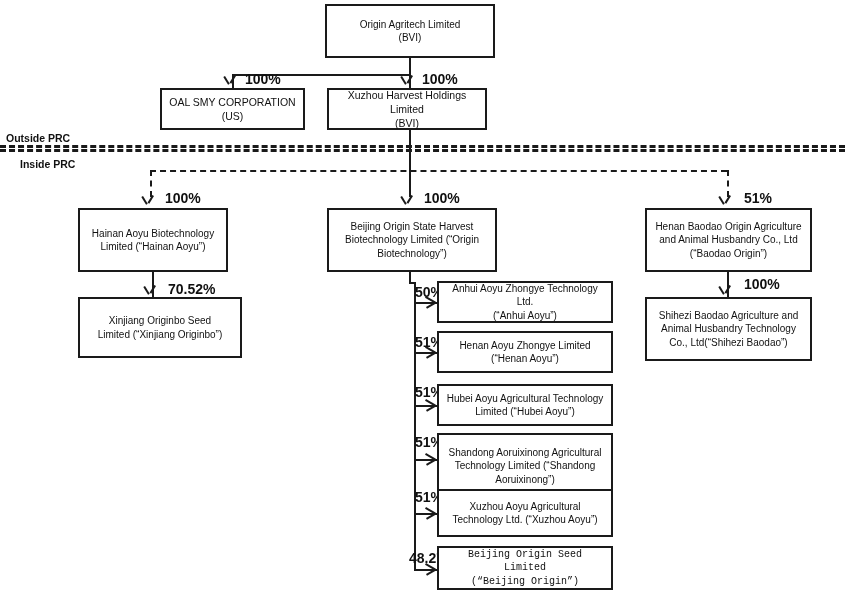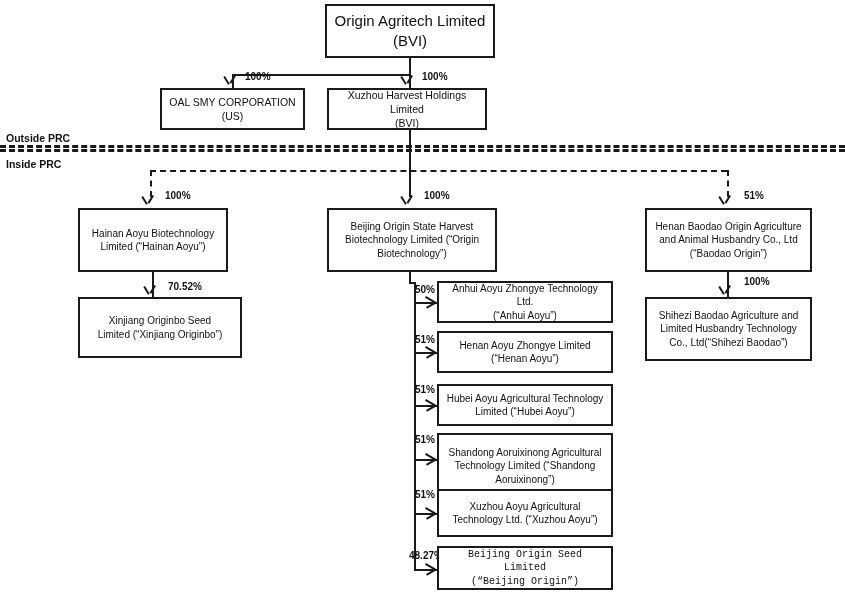--- a/index.html
+++ b/index.html
@@ -30,21 +30,21 @@
     justify-content: center;
     text-align: center;
     line-height: 1.35;
     color: #111111;
     padding: 2px 6px;
   }
   .node .txt {
     display: block;
     white-space: pre-line;
   }
-  .node.lvl1 { font-size: 15px; }
+  .node.lvl1 { font-size: 10px; }
   .node.lvl2 { font-size: 10.5px; }
   .node.lvl3 { font-size: 10px; }
   .node.sub  { font-size: 10px; }
 
   
   .ln {
     position: absolute;
     background: #1a1a1a;
   }
   .ln.v { width: 2px; }
@@ -129,21 +129,21 @@
   }
   .arrow-right::after {
     top: 11px;
     transform: rotate(-30deg);
     transform-origin: left top;
   }
 
   
   .pct {
     position: absolute;
-    font-size: 10px;
+    font-size: 14px;
     font-weight: bold;
     color: #111111;
     white-space: nowrap;
   }
 </style>
 </head>
 <body>
 
 <div id="chart">
 
@@ -169,21 +169,21 @@
 (US)</span>
   </div>
 
   <div class="node lvl2" style="left:327px; top:88px; width:160px; height:42px;">
     <span class="txt">Xuzhou Harvest Holdings Limited
 (BVI)</span>
   </div>
 
   <div class="prc-label" style="left:6px; top:132px;">Outside PRC</div>
   <div class="prc-divider" style="top:145px;"></div>
-  <div class="prc-label" style="left:6px; top:158px;">Inside PRC</div>
+  <div class="prc-label" style="left:20px; top:158px;">Inside PRC</div>
 
   <div class="ln v" style="left:409px; top:130px; height:67px;"></div>
   <div class="arrow-down" style="left:405px; top:196px;"></div>
   <div class="pct" style="left:424px; top:190px;">100%</div>
 
   <div class="dln h" style="left:150px; top:170px; width:577px;"></div>
 
   <div class="dln v" style="left:150px; top:170px; height:27px;"></div>
   <div class="arrow-down" style="left:146px; top:196px;"></div>
   <div class="pct" style="left:165px; top:190px;">100%</div>
@@ -217,21 +217,21 @@
     <span class="txt">Xinjiang Originbo Seed
 Limited (“Xinjiang Originbo”)</span>
   </div>
 
   <div class="ln v" style="left:727px; top:272px; height:25px;"></div>
   <div class="arrow-down" style="left:723px; top:286px;"></div>
   <div class="pct" style="left:744px; top:276px;">100%</div>
 
   <div class="node lvl3" style="left:645px; top:297px; width:167px; height:64px;">
     <span class="txt">Shihezi Baodao Agriculture and
-Limited Husbandry Technology
+Animal Husbandry Technology
 Co., Ltd(“Shihezi Baodao”)</span>
   </div>
 
   <div class="ln v" style="left:409px; top:272px; height:12px;"></div>
   <div class="ln h" style="left:409px; top:282px; width:7px;"></div>
   <div class="ln v" style="left:414px; top:282px; height:287px;"></div>
 
   <div class="ln h" style="left:414px; top:302px; width:24px;"></div>
   <div class="arrow-right" style="left:426px; top:296px;"></div>
   <div class="pct" style="left:415px; top:284px;">50%</div>

